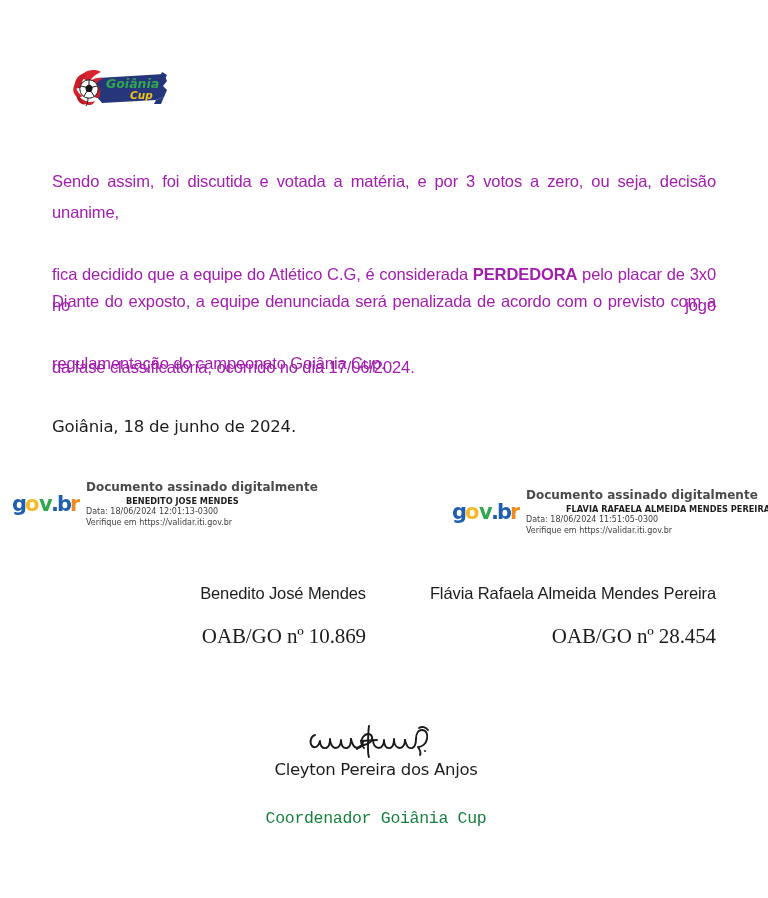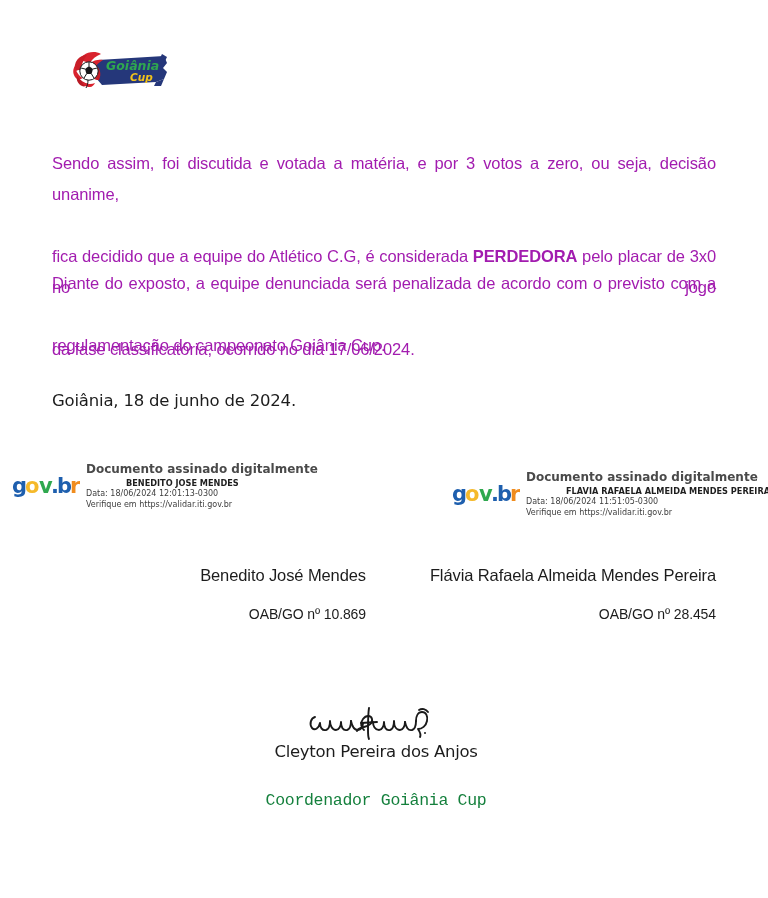--- a/index.html
+++ b/index.html
@@ -15,20 +15,21 @@
     overflow: hidden;
     font-family: "Liberation Sans", sans-serif;
     color: #1a1a1a;
     -webkit-font-smoothing: antialiased;
   }
 
   .page {
     position: absolute;
     inset: 0;
     background: #fff;
+    margin-top: 18px;
   }
 
   
   .logo-wrap {
     position: absolute;
     left: 68px;
     top: 46px;
     width: 102px;
     height: 52px;
   }
@@ -59,21 +60,21 @@
     content: "";
     display: inline-block;
     width: 100%;
   }
   .para .line-last { display: block; text-align: left; }
 
   
   .date-line {
     position: absolute;
     left: 52px;
-    top: 388px;
+    top: 396px;
     font-family: "DejaVu Sans", sans-serif;
     font-size: 16.5px;
     line-height: 26px;
     color: #1c1c1c;
     letter-spacing: -0.2px;
   }
 
   
   .gov-stamp {
     position: absolute;
@@ -125,24 +126,25 @@
   .sig-col.left { padding-right: 22px; }
   .sig-col.right { padding-left: 14px; }
   .sig-name {
     font-size: 16.5px;
     color: #1c1c1c;
     letter-spacing: -0.1px;
     white-space: nowrap;
   }
   .sig-oab {
     margin-top: 21px;
-    font-size: 14px;
+    font-size: 21px;
     color: #1c1c1c;
     letter-spacing: -0.1px;
     white-space: nowrap;
+    font-family: Liberation Serif, serif;
   }
 
   
   .coord-block {
     position: absolute;
     left: 0;
     top: 700px;
     width: 752px;
     text-align: center;
   }

